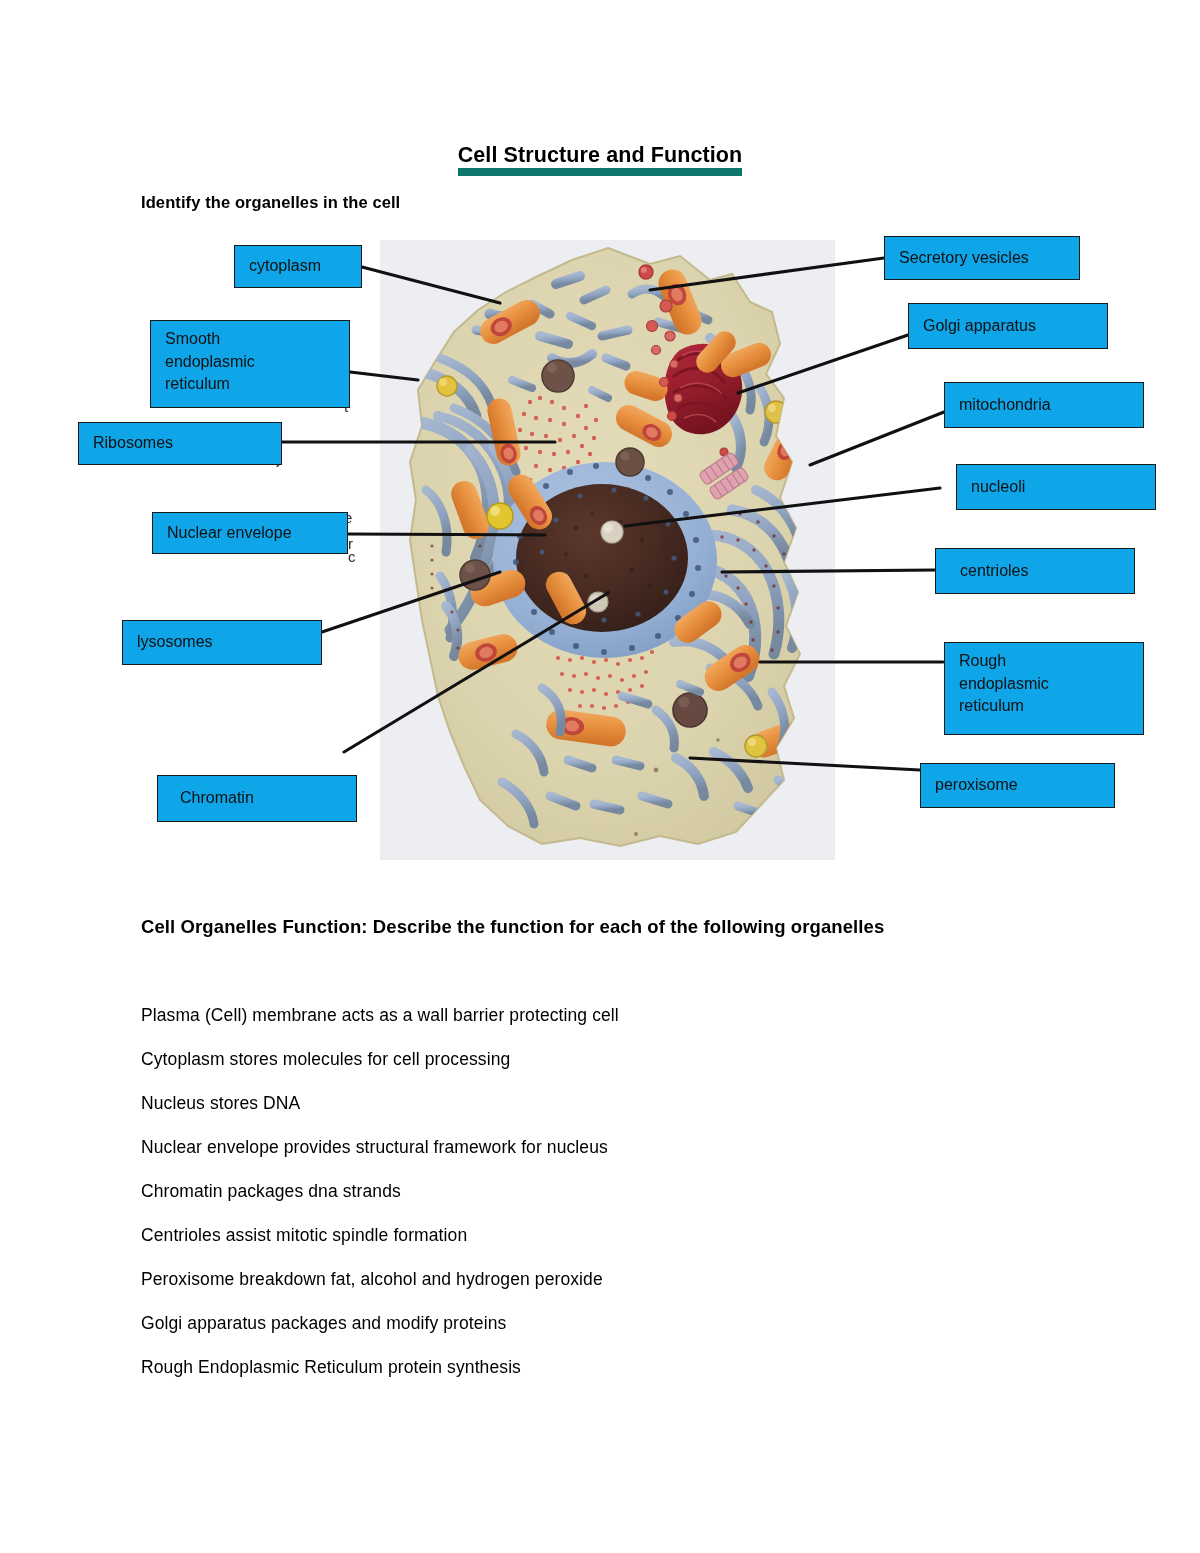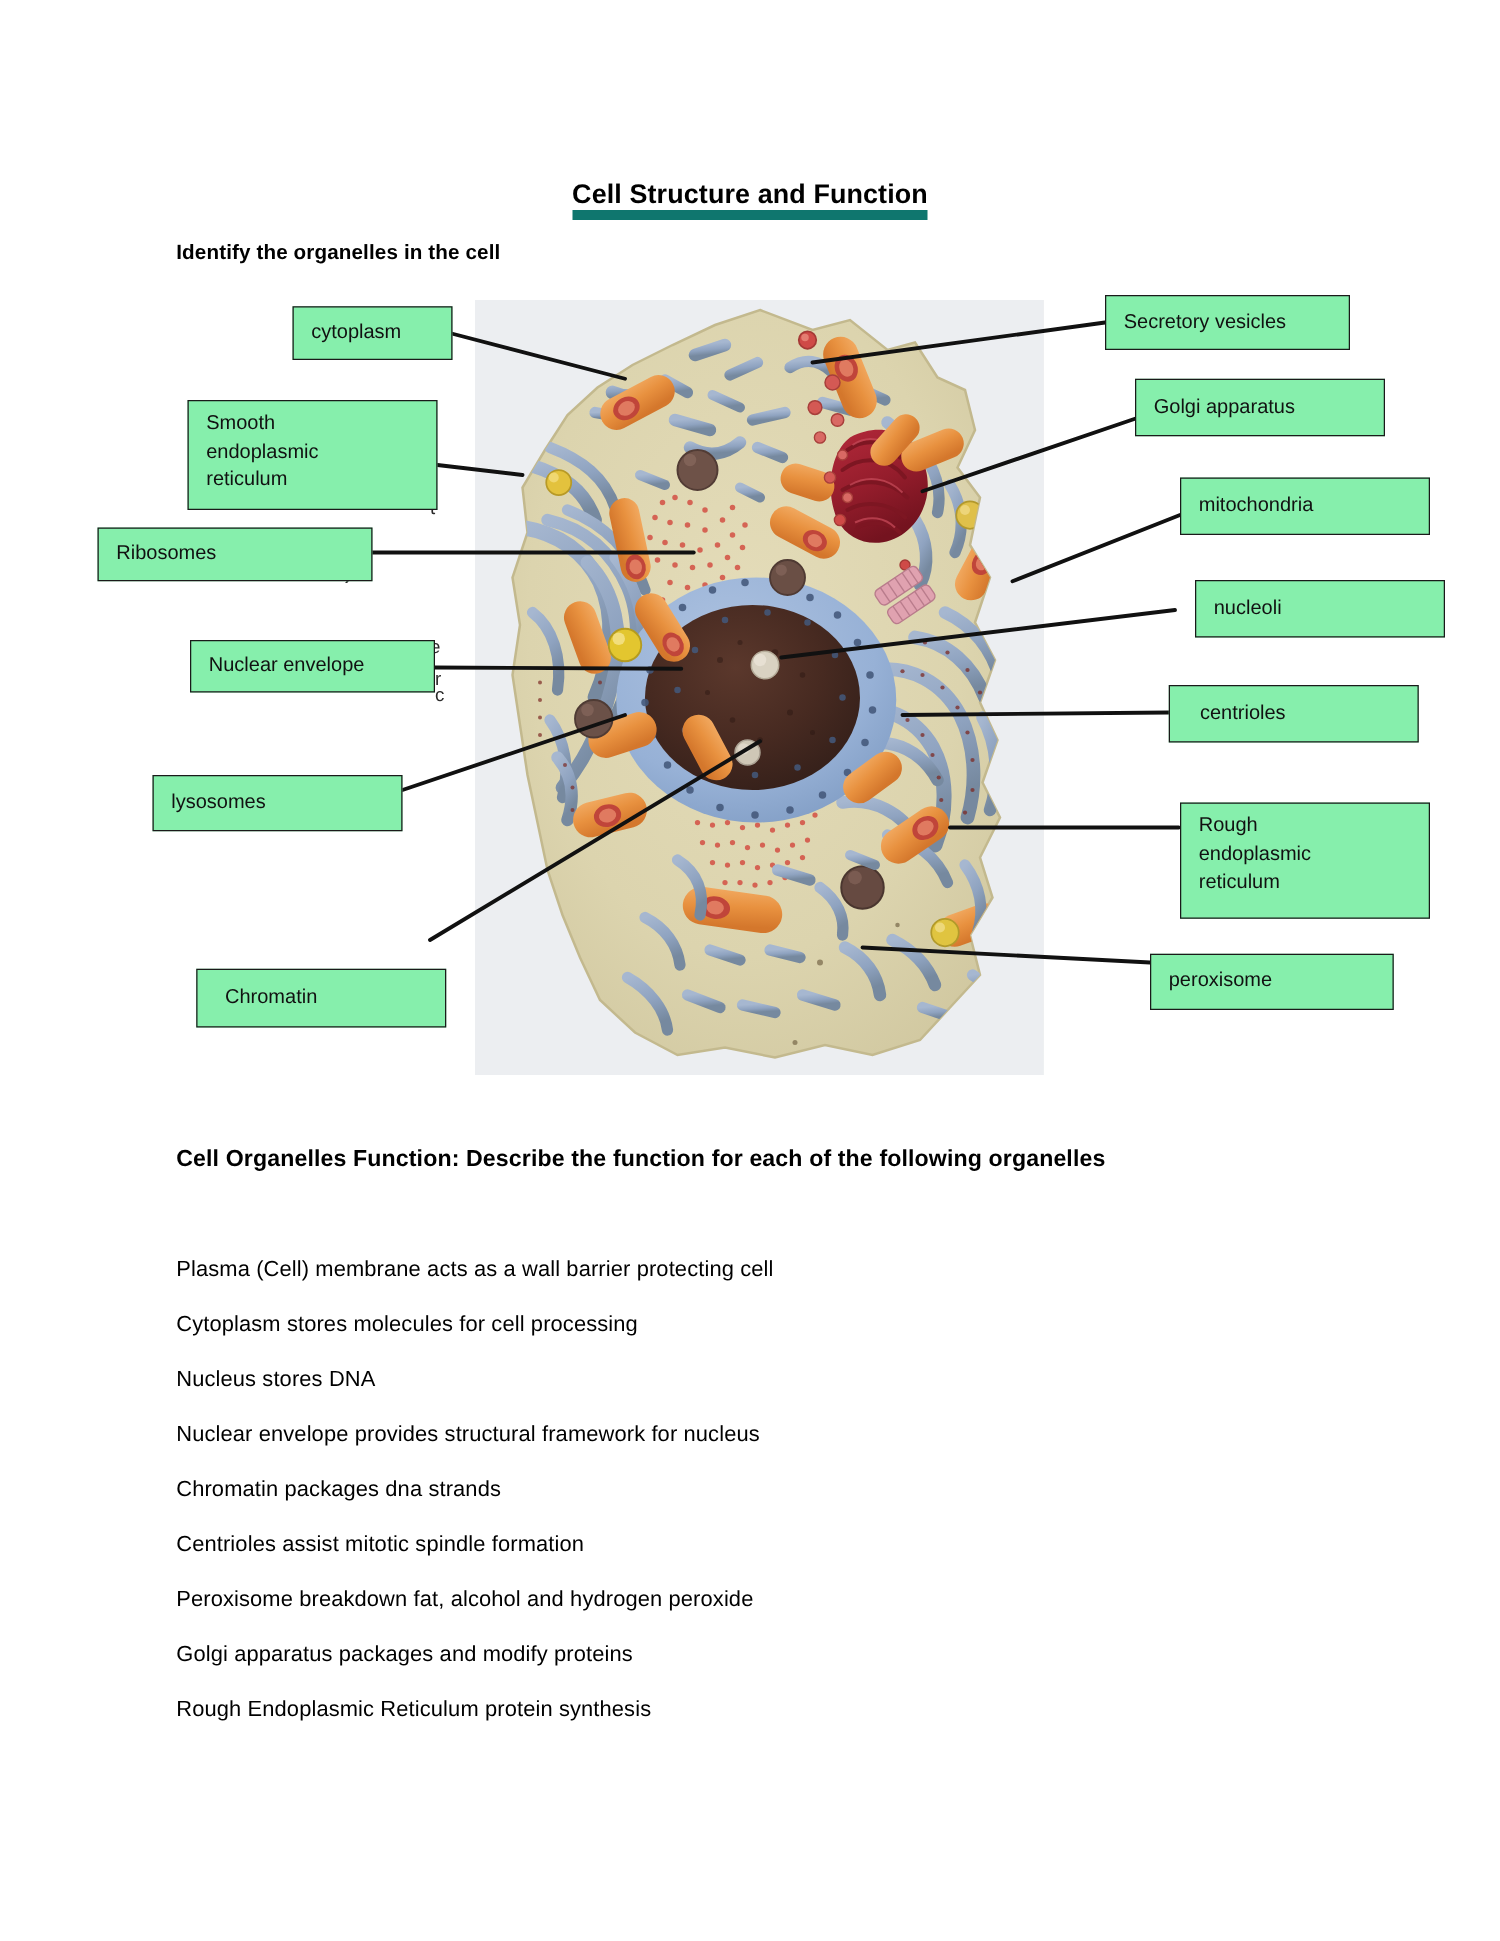--- a/index.html
+++ b/index.html
@@ -57,21 +57,21 @@
     height: 620px;
     background: linear-gradient(180deg, #eceef2 0%, #e4e6ea 55%, #eef0f3 100%);
     overflow: hidden;
   }
   #cell-photo svg { display: block; }
 
   
   .label-box {
     position: absolute;
     border: 1.6px solid #1a1a1a;
-    background: #86efac;
+    background: #0ea5e9;
     box-sizing: border-box;
     font-size: 16px;
     line-height: 1.42;
     color: #111;
     display: flex;
     align-items: center;
     padding-left: 14px;
     z-index: 5;
   }
   .label-box.multi {
@@ -625,21 +625,21 @@
   <div class="label-box" style="left:234px;top:15px;width:128px;height:43px;">
     <span class="txt">cytoplasm</span>
   </div>
 
   <div class="label-box multi" style="left:150px;top:90px;width:200px;height:88px;">
     <span class="txt">Smooth
 endoplasmic
 reticulum</span>
   </div>
 
-  <div class="label-box" style="left:78px;top:192px;width:220px;height:43px;">
+  <div class="label-box" style="left:78px;top:192px;width:204px;height:43px;">
     <span class="txt">Ribosomes</span>
   </div>
 
   <div class="label-box" style="left:122px;top:390px;width:200px;height:45px;">
     <span class="txt">lysosomes</span>
   </div>
 
   <div class="label-box" style="left:152px;top:282px;width:196px;height:42px;">
     <span class="txt">Nuclear envelope</span>
   </div>

